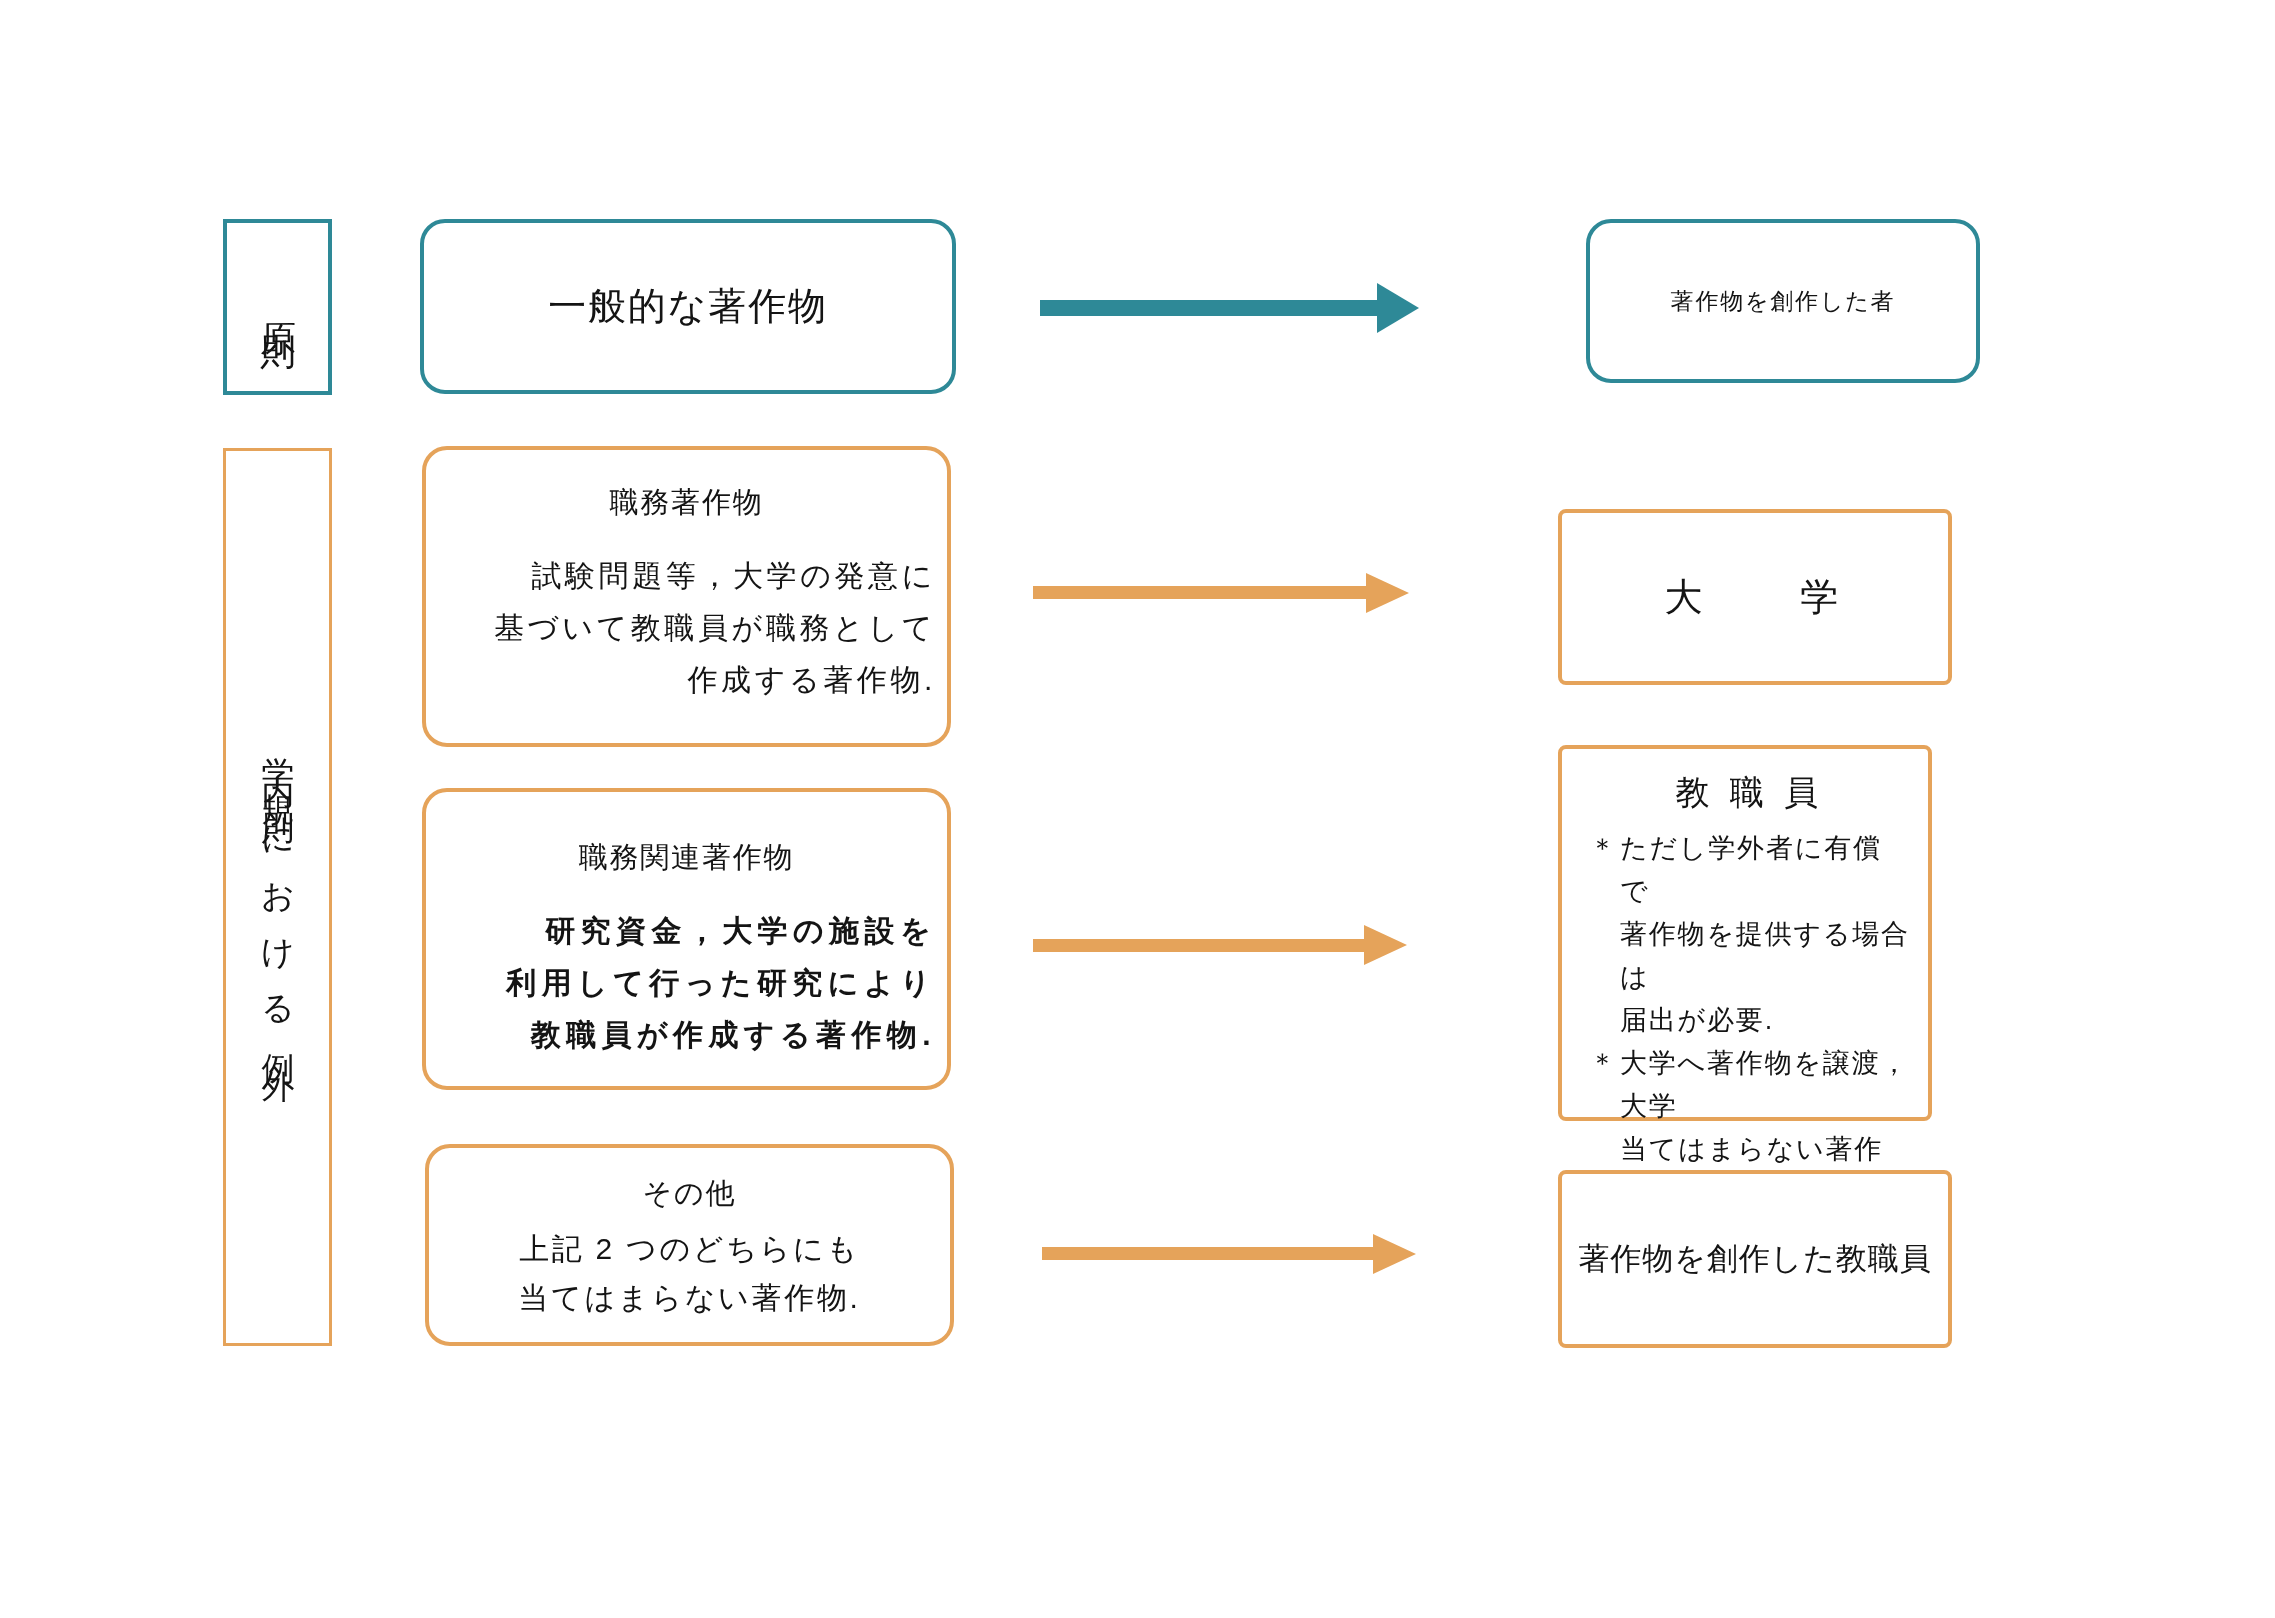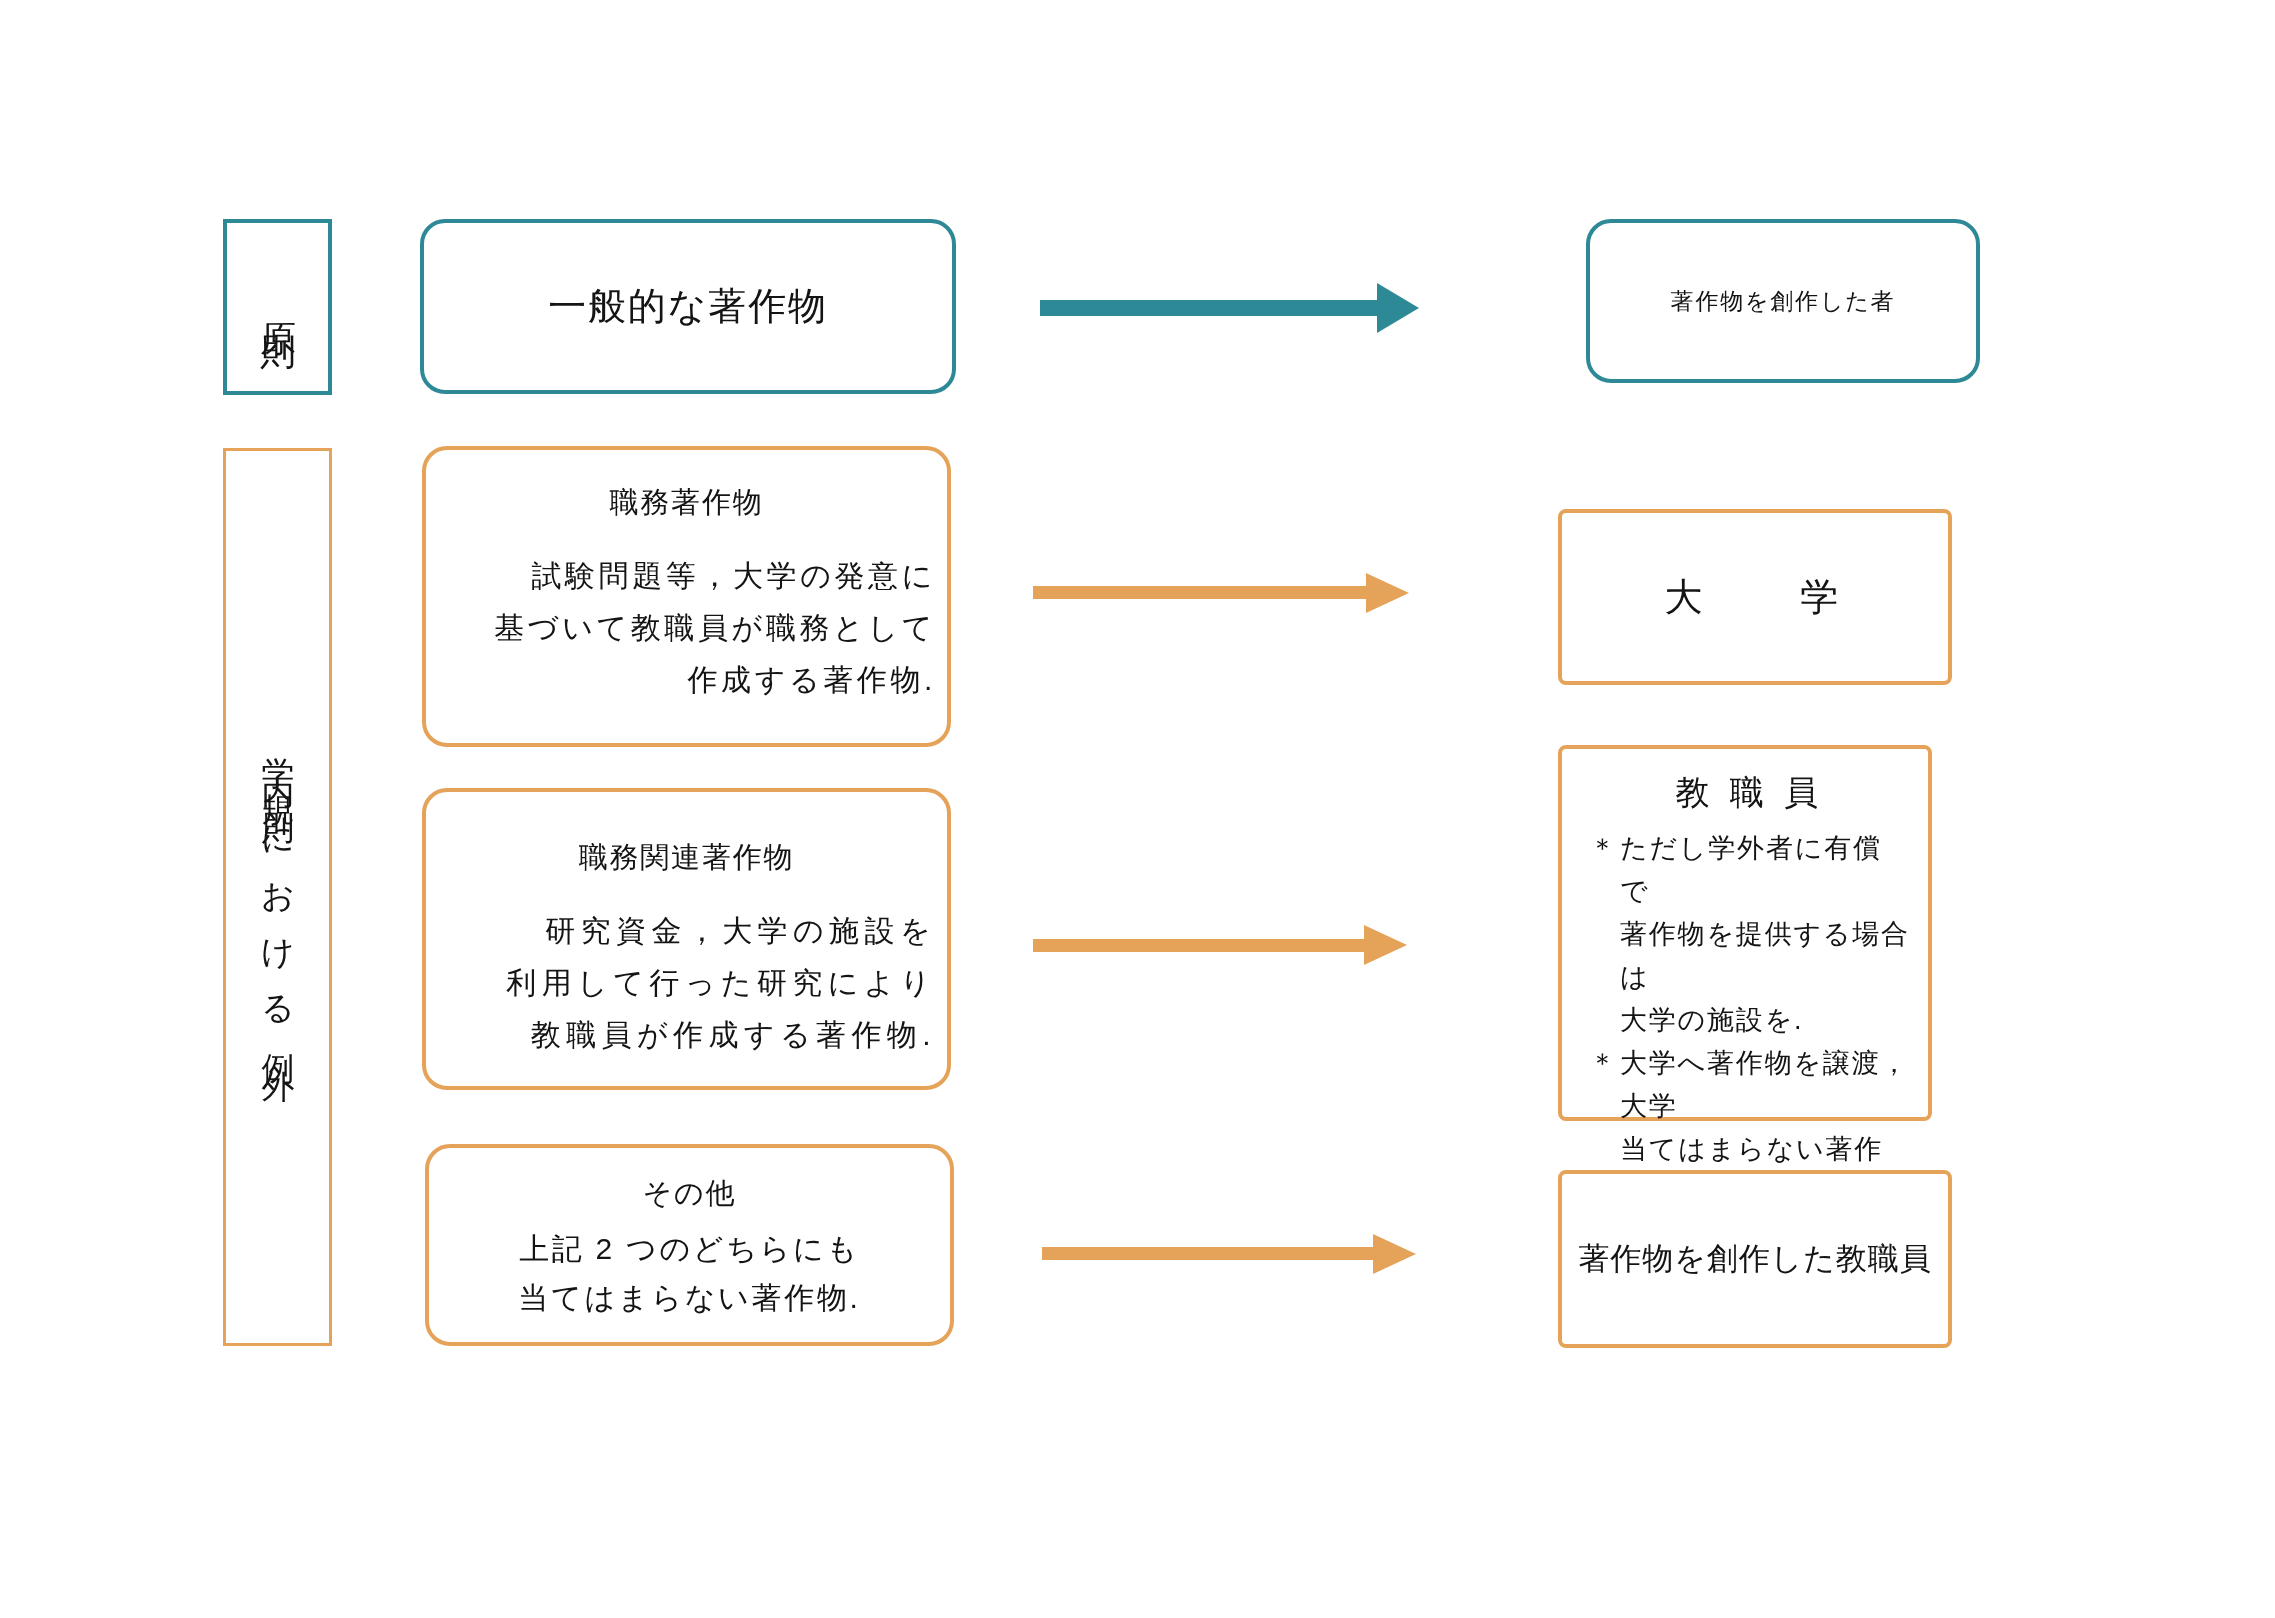--- a/index.html
+++ b/index.html
@@ -51,21 +51,21 @@
     font-size: 29px; line-height: 51px; text-align: center;
     letter-spacing: 1.8px;
   }
   .work-box .body {
     font-size: 30px; line-height: 52px; text-align: right;
     padding: 0 11px 0 38px;
   }
   .wb1 { top: 446px; height: 301px; padding-top: 27px; }
   .wb1 .body { margin-top: 22px; letter-spacing: 3.6px; }
   .wb2 { top: 788px; height: 302px; padding-top: 40px; }
-  .wb2 .body { margin-top: 22px; letter-spacing: 5.4px; }
+  .wb2 .body { margin-top: 22px; letter-spacing: 5.4px; font-weight: bold; }
   .wb3 { top: 1144px; height: 202px; padding-top: 20px; }
   .wb3 .body { margin-top: 5.4px; letter-spacing: 2.7px; text-align: center; line-height: 49px; padding: 0; }
 
   
   .target-univ { left: 1558px; top: 509px; width: 394px; height: 176px; font-size: 38px; letter-spacing: 7.2px; }
   .target-staff {
     left: 1558px; top: 745px; width: 374px; height: 376px;
     position: absolute; background: var(--background);
     display: block; padding: 22px 18px 0 27px;
   }
@@ -136,21 +136,21 @@
   <div class="arrow-head head-orange" style="left:1364px; top:925px;"></div>
 
   <div class="target-staff orange-border rounded-sm">
     <div class="title">教 職 員</div>
     <div class="notes">
       <div class="note">
         <span class="marker">＊</span>
         <span class="note-lines">
           <div>ただし学外者に有償で</div>
           <div>著作物を提供する場合は</div>
-          <div>大学の施設を.</div>
+          <div>届出が必要.</div>
         </span>
       </div>
       <div class="note">
         <span class="marker">＊</span>
         <span class="note-lines">
           <div>大学へ著作物を譲渡，大学</div>
           <div>当てはまらない著作物</div>
           <div>分配.</div>
         </span>
       </div>

